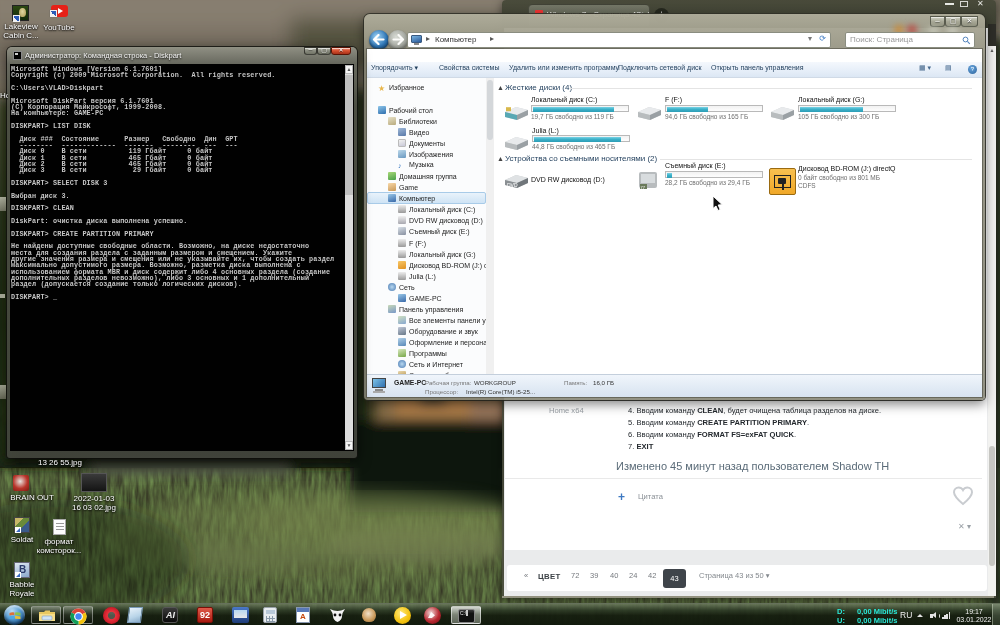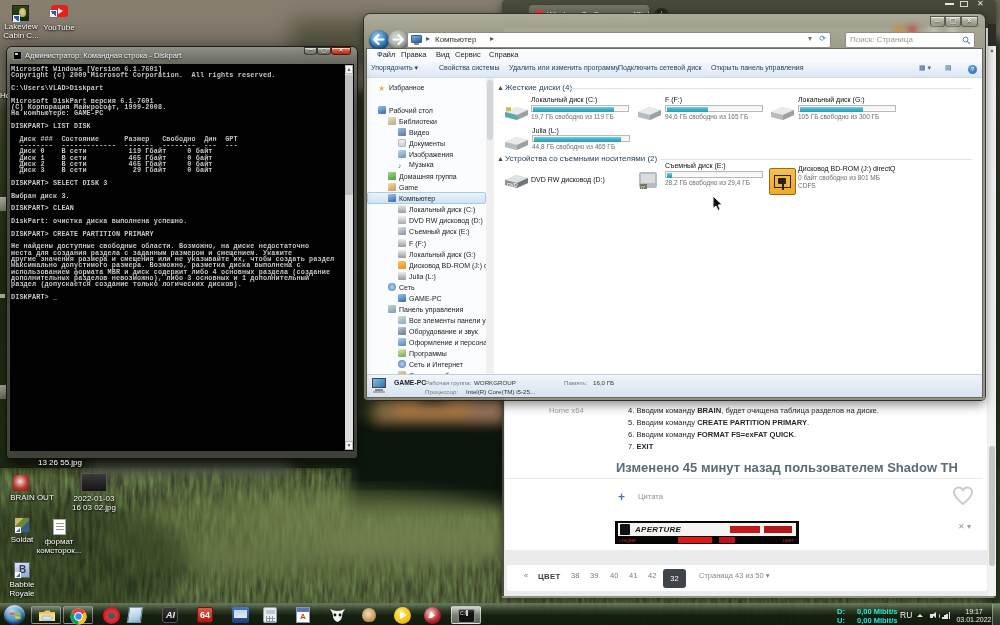--- a/index.html
+++ b/index.html
@@ -139,57 +139,43 @@
       <span style="position:absolute;right:5px;top:4px;color:#ccc">×</span>
     </div>
   <div id="bplus">+</div>
   <div class="abs" style="left:443px;top:3px;width:9px;height:2px;background:#e8e8e4"></div>
   <div class="abs" style="left:458px;top:1px;width:8px;height:6px;border:1.5px solid #e8e8e4;opacity:.9"></div>
   <div class="abs" style="left:475px;top:-1px;color:#e8e8e4;font-size:8px">✕</div>
   <div id="bcontent">
 
     <div class="bwhite" style="left:1px;top:0px;width:482px;height:522px"></div>
     <div class="fli fgray" style="left:45px;top:378px;font-size:7.6px">Home x64</div>
-    <div class="fli" style="left:124px;top:378px">4. Вводим команду <b>BRAIN</b>, будет очищена таблица разделов на диске.</div>
+    <div class="fli" style="left:124px;top:378px">4. Вводим команду <b>CLEAN</b>, будет очищена таблица разделов на диске.</div>
     <div class="fli" style="left:124px;top:390px">5. Вводим команду <b>CREATE PARTITION PRIMARY</b>.</div>
     <div class="fli" style="left:124px;top:402px">6. Вводим команду <b>FORMAT FS=exFAT QUICK</b>.</div>
     <div class="fli" style="left:124px;top:414px">7. <b>EXIT</b></div>
-    <div class="fli" style="left:112px;top:432px;color:#5a6b78;font-weight:bold;font-size:13px">Изменено 45 минут назад пользователем Shadow TH</div>
+    <div class="fli" style="left:112px;top:432px;color:#5a6b78;font-weight:normal;font-size:11px">Изменено 45 минут назад пользователем Shadow TH</div>
     <div class="abs" style="left:1px;top:450px;width:477px;height:1px;background:#e9e9e9"></div>
     <div class="abs" style="left:114px;top:462px;width:13px;height:13px;color:#3d79c2;font-size:12px;font-weight:bold">+</div>
     <div class="fli" style="left:134px;top:464px;color:#8a9096;font-size:7.6px">Цитата</div>
     <svg class="abs" style="left:448px;top:458px" width="22" height="20" viewBox="0 0 22 20">
         <path d="M11 18 C5 13 2 9.5 2 6.2 C2 3.5 4 1.5 6.6 1.5 C8.4 1.5 10.1 2.5 11 4.1 C11.9 2.5 13.6 1.5 15.4 1.5 C18 1.5 20 3.5 20 6.2 C20 9.5 17 13 11 18 Z" fill="none" stroke="#c9ccd0" stroke-width="2"></path>
       </svg>
 
-    <div class="abs" style="left:111px;top:493px;width:184px;height:23px;background:#0a0a0a;border:1px solid #000">
-      <div class="abs" style="left:2px;top:1px;width:178px;height:13px;background:#f4f4f0">
-        <div class="abs" style="left:2px;top:1px;width:10px;height:11px;background:#111;border-radius:1px"></div>
-        <div class="abs" style="left:17px;top:2px;font-size:8px;font-weight:bold;font-style:italic;color:#171717;letter-spacing:.3px">APERTURE</div>
-        <div class="abs" style="left:112px;top:3px;width:30px;height:7px;background:#c21a1a;filter:blur(.4px)"></div>
-        <div class="abs" style="left:146px;top:3px;width:28px;height:7px;background:#b01717;filter:blur(.4px)"></div>
-      </div>
-      <div class="abs" style="left:2px;top:15px;width:178px;height:6px;background:#050505">
-        <div class="abs" style="left:1px;top:1px;font-size:4px;color:#c33">СРЕДНИ</div>
-        <div class="abs" style="left:60px;top:0px;width:34px;height:6px;background:#e01515"></div>
-        <div class="abs" style="left:101px;top:0px;width:16px;height:6px;background:#c01212"></div>
-        <div class="abs" style="right:2px;top:1px;font-size:4px;color:#c33">ЦВЕТ</div>
-      </div>
-    </div>
     <div class="abs" style="left:454px;top:494px;color:#9aa0a6;font-size:8px">✕ ▾</div>
 
     <div id="pager">
       <span class="abs" style="left:17px;top:6px">«</span>
       <span class="abs" style="left:31px;top:7px;color:#3b4045;font-weight:bold;font-size:7.8px;letter-spacing:.3px">ЦВЕТ</span>
-      <span class="abs" style="left:64px;top:6px">38</span>
+      <span class="abs" style="left:64px;top:6px">72</span>
       <span class="abs" style="left:83px;top:6px">39</span>
       <span class="abs" style="left:103px;top:6px">40</span>
-      <span class="abs" style="left:122px;top:6px">41</span>
+      <span class="abs" style="left:122px;top:6px">24</span>
       <span class="abs" style="left:141px;top:6px">42</span>
-      <div id="p43">32</div>
+      <div id="p43">43</div>
       <span class="abs" style="left:192px;top:6px;color:#84898e">Страница 43 из 50 ▾</span>
     </div>
   </div>
   <div id="bsb">
       <div class="th" style="top:400px;height:120px"></div>
     </div>
   <div class="abs" style="left:486px;top:24px;width:8px;height:22px;background:#2e2e28"></div>
   <div class="abs" style="left:487px;top:48px;width:6px;height:5px;color:#555;font-size:5px;line-height:5px;text-align:center;z-index:5">▲</div>
   <div class="abs" style="left:0px;top:596px;width:492px;height:2px;background:rgba(160,158,140,.85)"></div>
 </div>
@@ -230,27 +216,20 @@
     </div>
     <div id="searchbox">
         <span style="position:absolute;left:4px;top:2px">Поиск: Страница</span>
         <svg style="position:absolute;right:3px;top:3px" width="9" height="9" viewBox="0 0 9 9">
           <circle cx="3.5" cy="3.5" r="2.4" fill="none" stroke="#5585bd" stroke-width="1"></circle>
           <line x1="5.4" y1="5.4" x2="7.8" y2="7.8" stroke="#5585bd" stroke-width="1.1"></line>
         </svg>
       </div>
   </div>
   <div id="expclient">
-    <div id="emenu">
-      <span style="left:10px">Файл</span>
-        <span style="left:34px">Правка</span>
-        <span style="left:69px">Вид</span>
-        <span style="left:88px">Сервис</span>
-        <span style="left:122px">Справка</span>
-    </div>
     <div id="etool">
       <span style="left:4px">Упорядочить ▾</span>
       <span style="left:72px">Свойства системы</span>
       <span style="left:142px">Удалить или изменить программу</span>
       <span style="left:251px">Подключить сетевой диск</span>
       <span style="left:344px">Открыть панель управления</span>
       <span style="left:552px;color:#486a8e">▦ ▾</span>
       <span style="left:578px;color:#486a8e">▤</span>
       <span style="left:601px;top:3px;width:9px;height:9px;background:radial-gradient(circle at 40% 35%,#6aa8e0,#2a6099);border-radius:50%;color:#fff;font-size:6px;text-align:center;line-height:9px">?</span>
     </div>
@@ -536,21 +515,21 @@
 
   <div class="abs" style="left:103px;top:3px;width:17px;height:17px;border-radius:50%;background:radial-gradient(circle,rgba(255,255,255,.25) 26%,#e8323c 34%,#c81a28 70%,#8a0a14)"></div>
 
   <div class="abs" style="left:128px;top:3px;width:14px;height:16px;background:linear-gradient(160deg,#e8f2fa,#b8d4e8 60%,#88aac8);transform:skewX(-8deg);border:1px solid #7a9ab8"></div>
 
   <div class="abs" style="left:162px;top:3px;width:16px;height:16px;border-radius:3px;background:linear-gradient(180deg,#3a3a3a,#0a0a0a);border:1px solid #555">
     <span class="abs" style="left:3px;top:2px;color:#eee;font-size:9px;font-style:italic;font-weight:bold">AI</span>
   </div>
 
   <div class="abs" style="left:197px;top:3px;width:16px;height:16px;border-radius:2px;background:linear-gradient(180deg,#e05a4a,#a81a10);border:1px solid #7a1008">
-    <span class="abs" style="left:2px;top:2px;color:#fff;font-size:9px;font-weight:bold">64</span>
+    <span class="abs" style="left:2px;top:2px;color:#fff;font-size:9px;font-weight:bold">92</span>
   </div>
 
   <div class="abs" style="left:232px;top:3px;width:17px;height:16px;border-radius:2px;background:linear-gradient(180deg,#4a78c8,#1e3c78)">
     <div class="abs" style="left:2px;top:3px;width:13px;height:8px;background:linear-gradient(180deg,#b8d8f0,#e8e8e8)"></div>
   </div>
 
   <div class="abs" style="left:263px;top:3px;width:14px;height:16px;border-radius:2px;background:#e8ecf0;border:1px solid #98a0a8">
     <div class="abs" style="left:2px;top:2px;width:9px;height:4px;background:#b8c8d8"></div>
     <div class="abs" style="left:2px;top:8px;width:9px;height:6px;background:repeating-linear-gradient(0deg,#8898a8 0 1px,transparent 1px 3px),repeating-linear-gradient(90deg,#8898a8 0 1px,transparent 1px 3px)"></div>
   </div>

